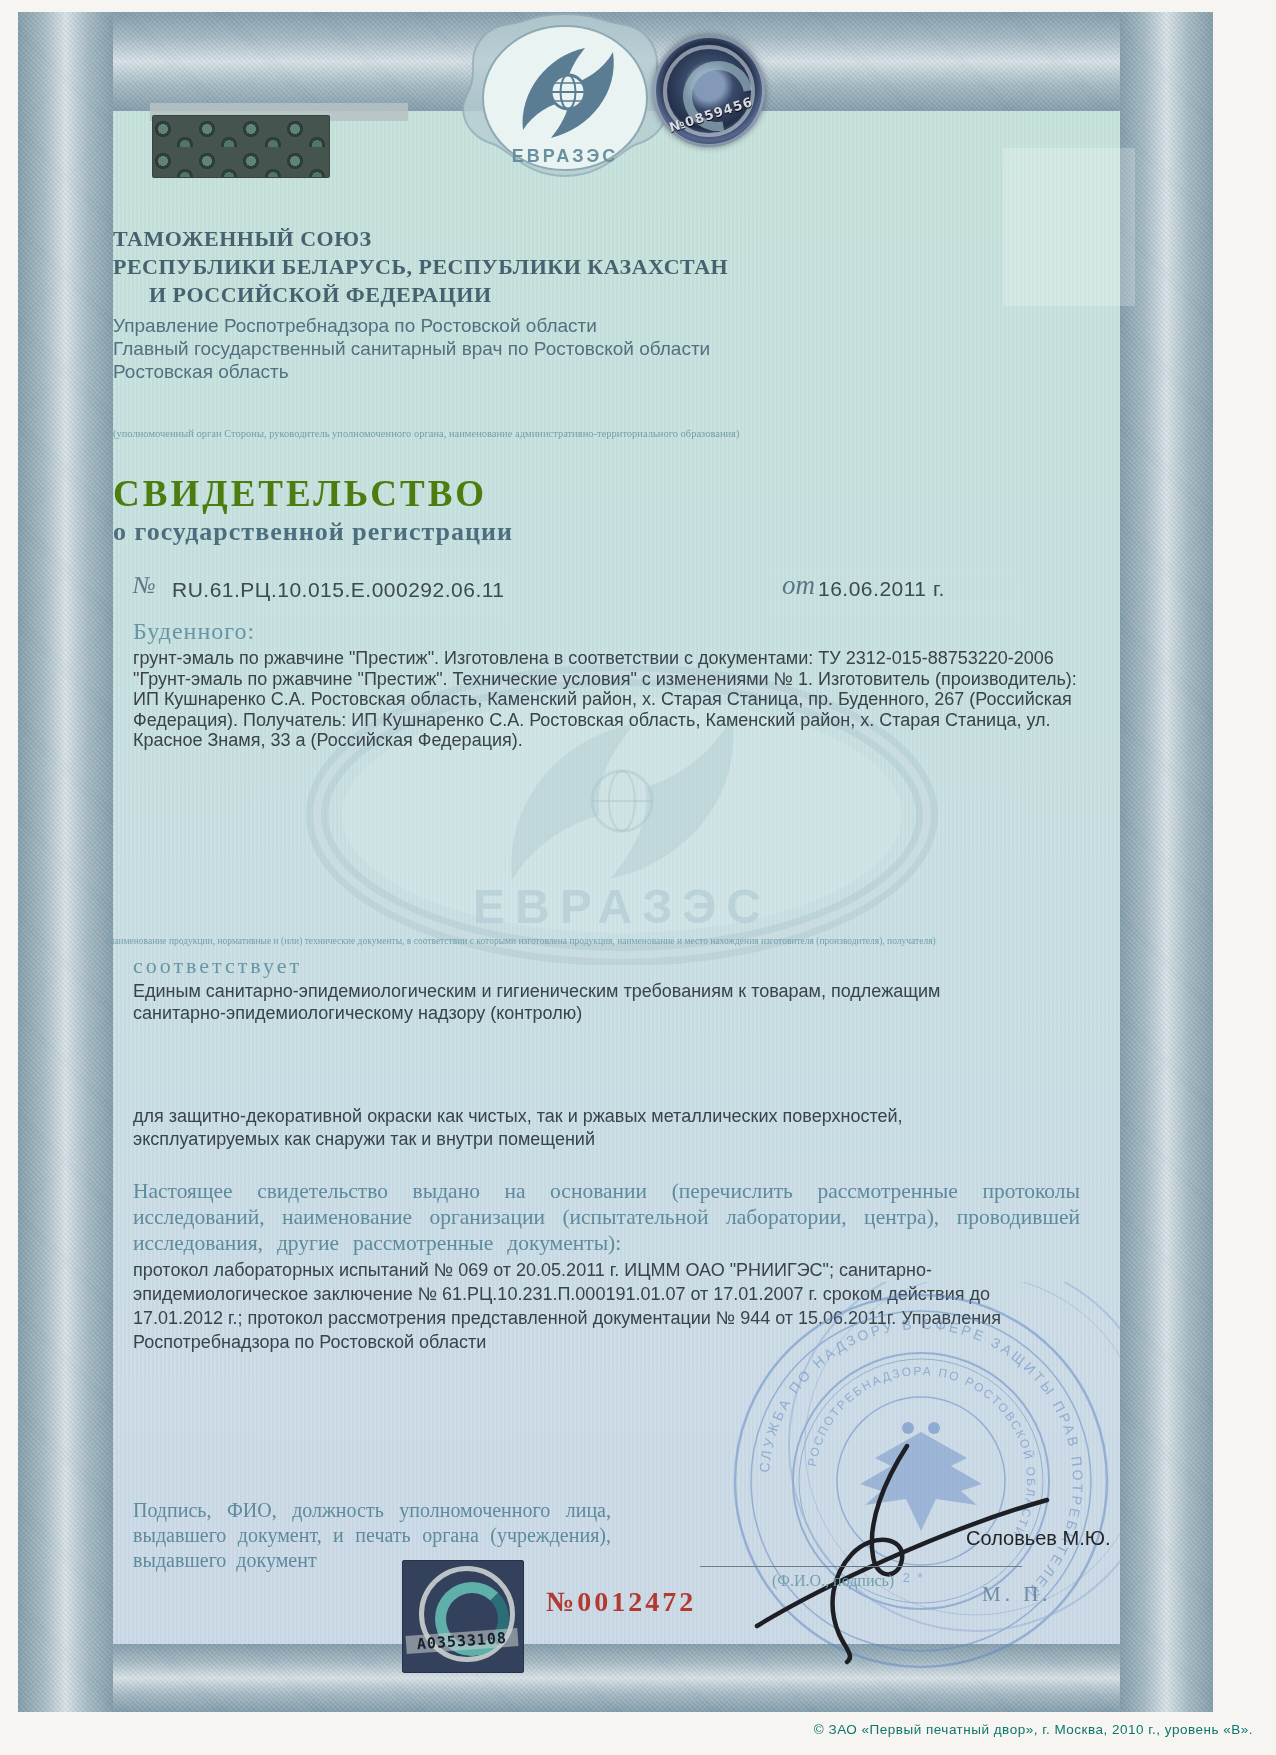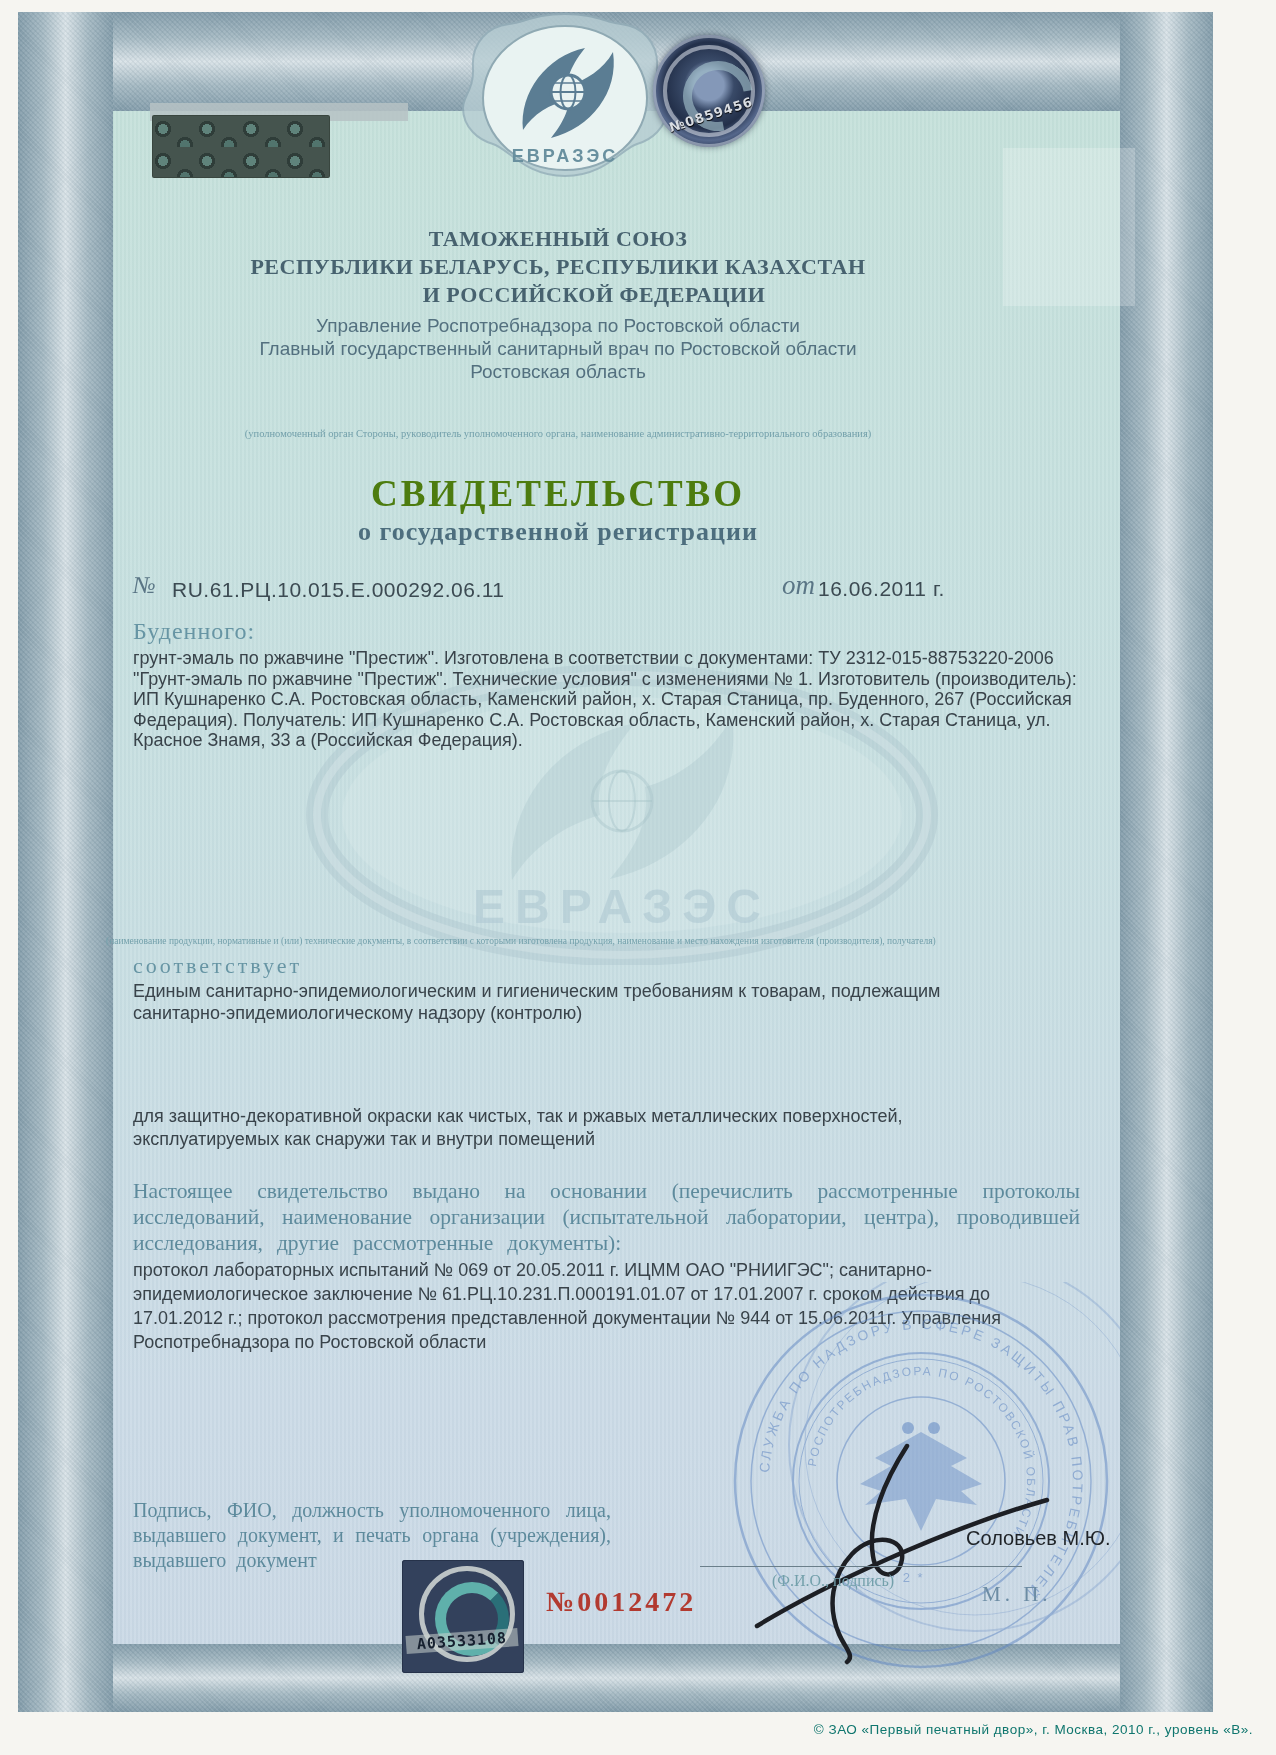--- a/index.html
+++ b/index.html
@@ -48,21 +48,21 @@
      border:5px solid rgba(222,228,224,.8);}
   .foil-square .swirl{position:absolute;left:33px;top:22px;width:52px;height:52px;border-radius:50%;
      border:11px solid #5fb0ab;border-right-color:#2a6f78;}
   .foil-square .num{position:absolute;left:4px;top:72px;width:112px;text-align:center;
      font-family:"DejaVu Sans Mono",monospace;font-size:15px;font-weight:bold;color:#16202f;
      background:rgba(200,210,205,.55);transform:rotate(-4deg);letter-spacing:1px;}
   
   .badge{left:455px;top:12px;width:220px;height:168px;}
   
   .t{position:absolute;}
-  .center{left:113px;width:890px;text-align:center;}
+  .center{left:113px;width:890px;}
   .org{font-weight:bold;color:#47626f;font-size:22px;letter-spacing:.5px;}
   .auth{font-family:"Liberation Sans",sans-serif;color:#53707f;font-size:19px;}
   .tiny{font-family:"Liberation Serif",serif;color:#73a0ab;font-size:10.5px;}
   .title{font-weight:bold;color:#4d7c0f;font-size:37px;letter-spacing:3px;}
   .subtitle{font-weight:bold;color:#4d6e7e;font-size:26px;letter-spacing:1px;}
   .nosign{font-style:italic;color:#5a7585;font-size:24px;}
   .regnum{font-family:"Liberation Sans",sans-serif;color:#3c4a52;font-size:21px;letter-spacing:.5px;}
   .teal-label{color:#6795a4;font-size:24px;letter-spacing:1px;}
   .body-sans{font-family:"Liberation Sans",sans-serif;color:#39434a;font-size:18px;line-height:20.5px;}
   .teal-par{color:#5d8a9c;font-size:21.5px;line-height:26px;text-align:justify;word-spacing:.4em;}

